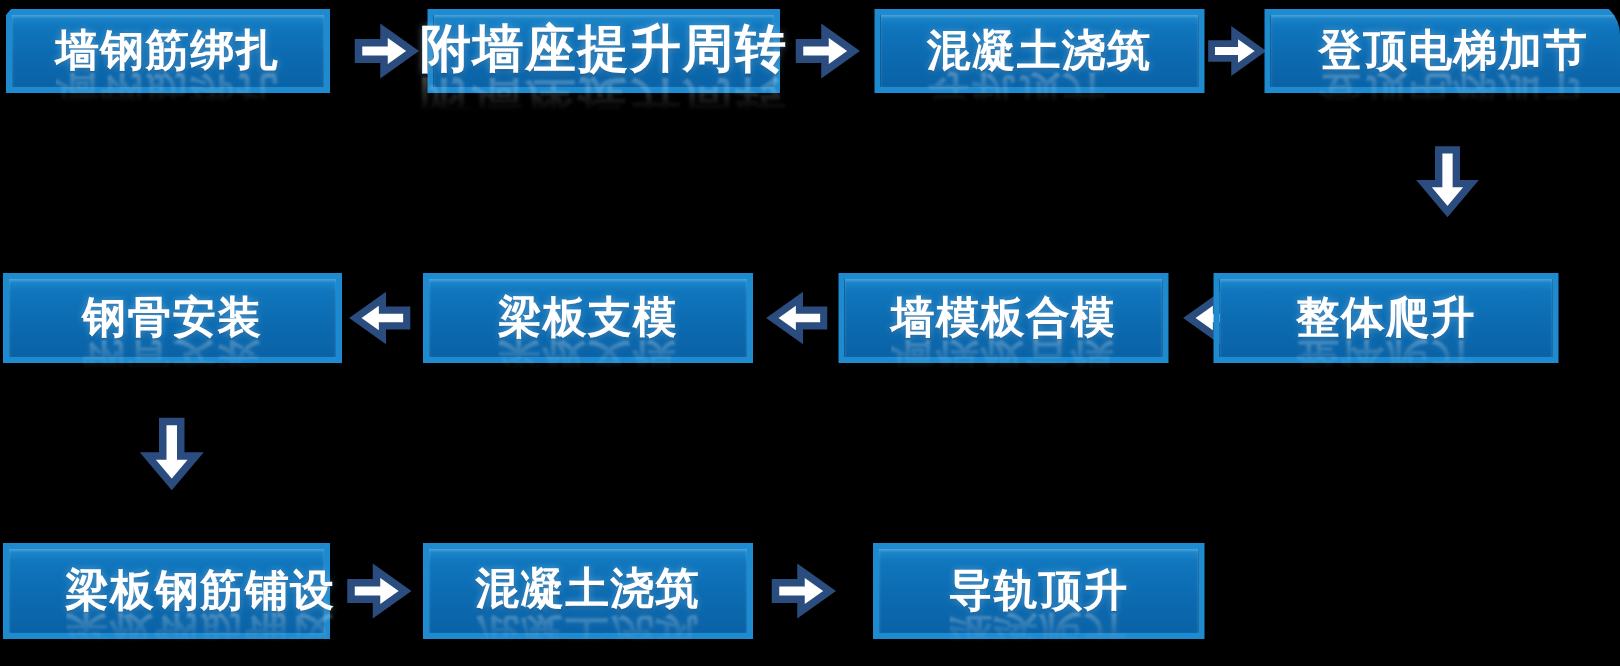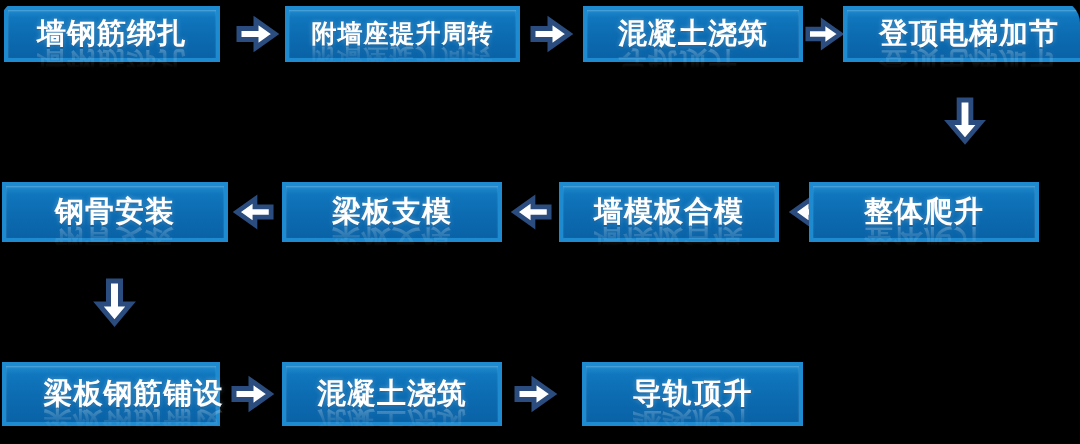--- a/index.html
+++ b/index.html
@@ -29,21 +29,21 @@
   .label {
     position: relative;
     color: #ffffff;
     font-weight: bold;
     font-size: 29px;
     letter-spacing: 1px;
     line-height: 1.1;
     white-space: nowrap;
     text-shadow: 0 0 5px rgba(170, 225, 255, 0.45), 0 1px 2px rgba(0, 30, 60, 0.35);
   }
-  .label.small { font-size: 25px; text-align: right; }
+  .label.small { font-size: 34px; text-align: right; }
   
   .label::after {
     content: attr(data-text);
     position: absolute;
     left: 0;
     top: 88%;
     width: 100%;
     transform: scaleY(-1);
     opacity: 0.30;
     filter: blur(0.7px);

